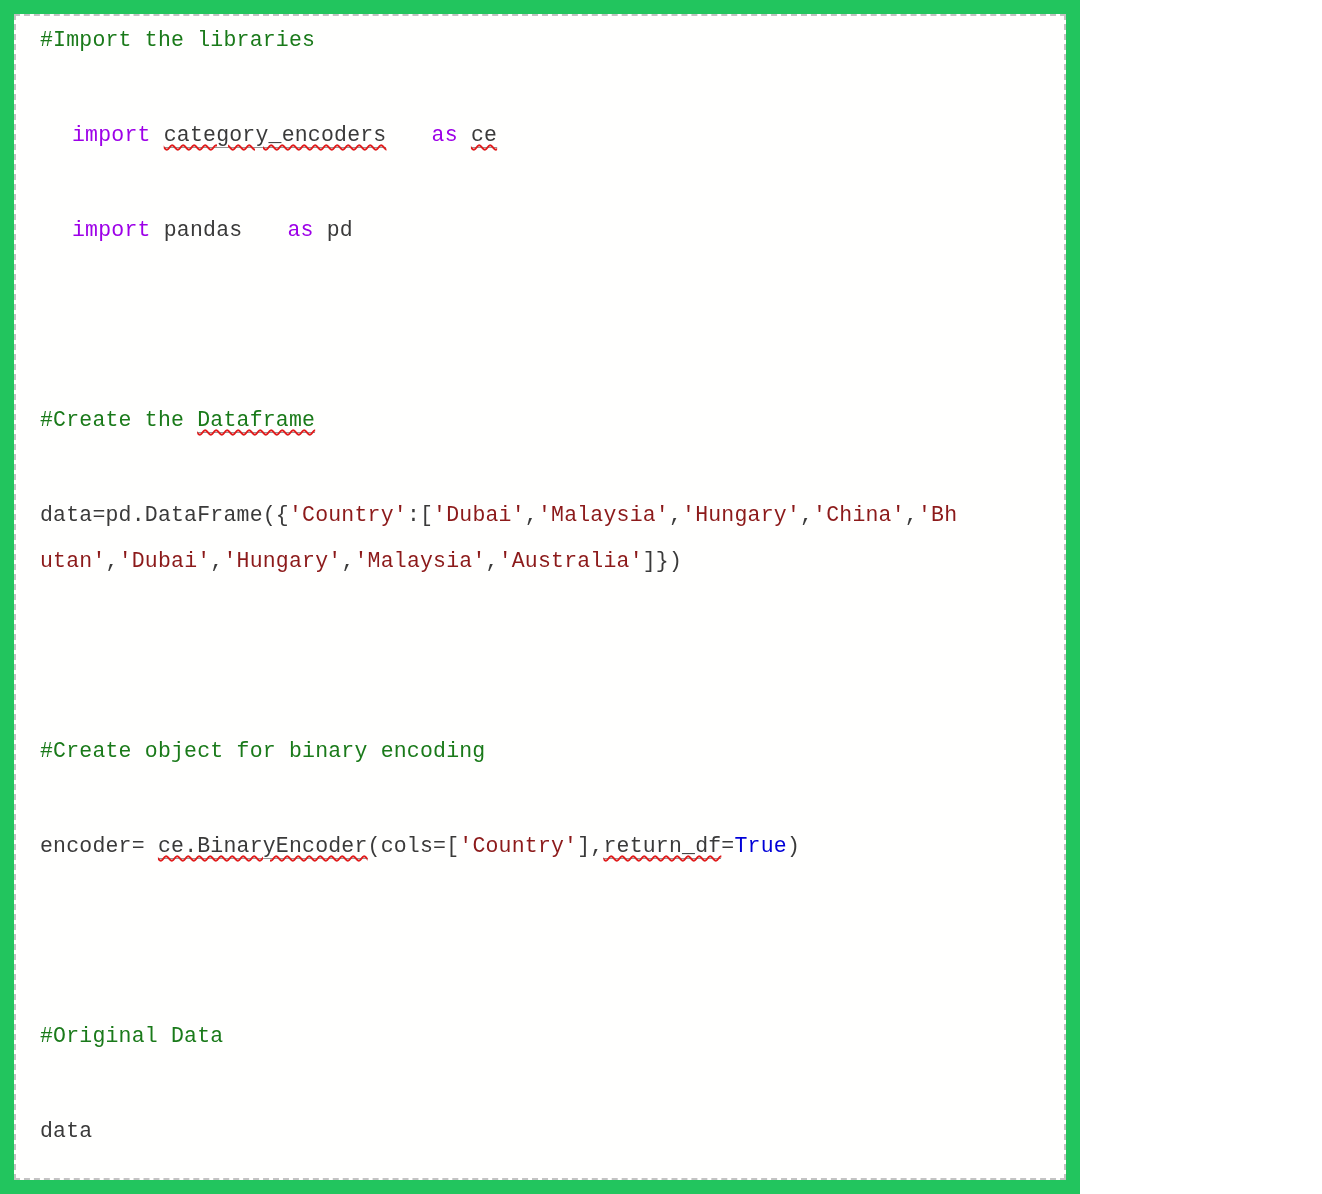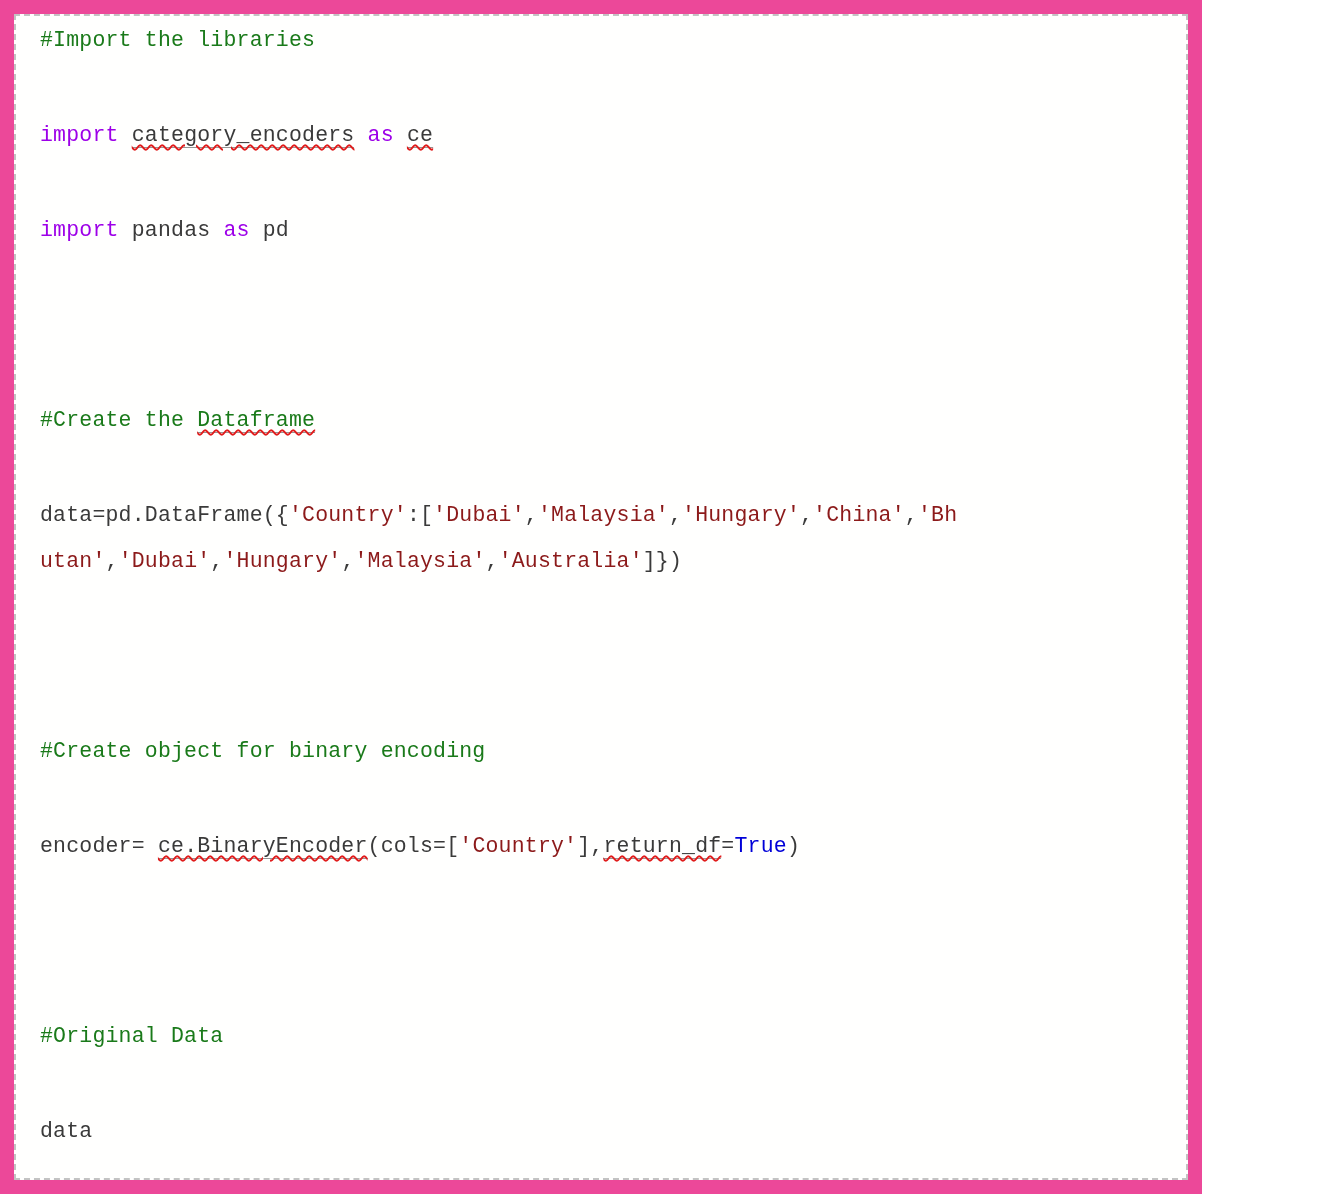--- a/index.html
+++ b/index.html
@@ -7,23 +7,23 @@
     padding: 0;
     background: #ffffff;
   }
   body {
     width: 1322px;
     height: 1194px;
     font-family: "Liberation Mono", "DejaVu Sans Mono", monospace;
   }
   #page {
     position: relative;
-    width: 1202px;
+    width: 1080px;
     height: 1194px;
-    background: #ec4899;
+    background: #22c55e;
     box-sizing: border-box;
     text-decoration: underline;
   }
   #code-frame {
     position: absolute;
     left: 14px;
     top: 14px;
     right: 14px;
     bottom: 14px;
     border: 2px dashed #c3c3c3;
@@ -43,21 +43,21 @@
   }
   .line {
     height: 47.5px;
     white-space: pre;
   }
   .line.blank { }
   .cont {
     height: 46px;
   }
   .cm  { color: #1a7a1a; }
-  .kw  { color: #9d00e8; }
+  .kw  { color: #9d00e8; margin-left: 32px; }
   .str { color: #8c1a1a; margin-top: 36px; }
   .bool{ color: #0000d8; }
   .pln { color: #3a3a3a; }
 
   
   .sp {
     text-decoration: underline wavy #e01b1b;
     text-decoration-thickness: 1.6px;
     text-underline-offset: 2.5px;
   }

